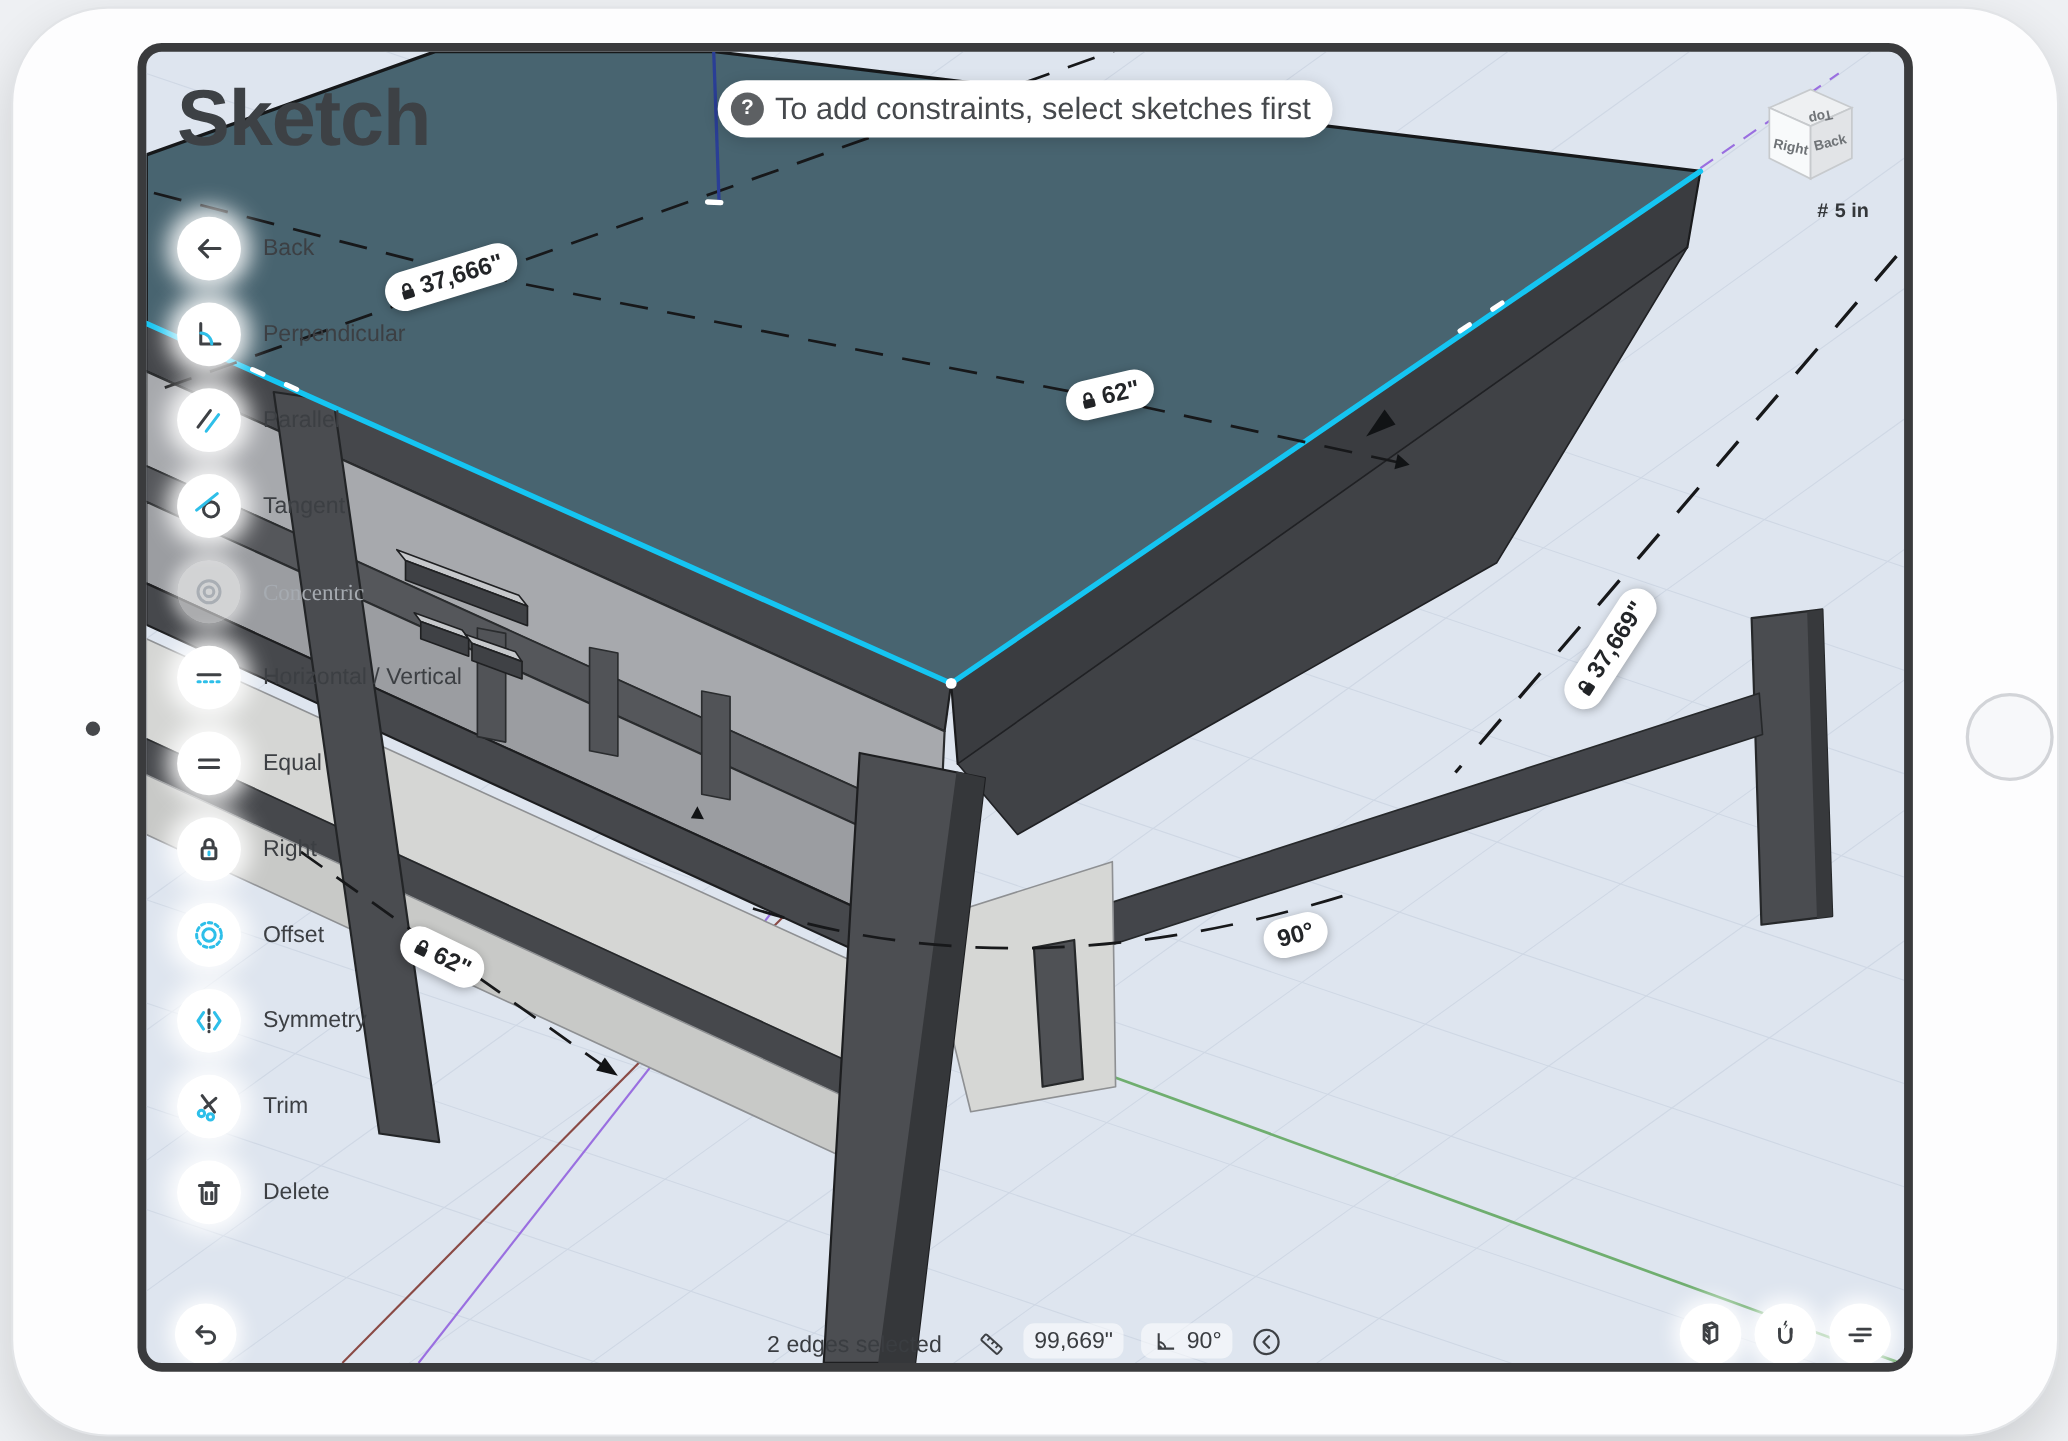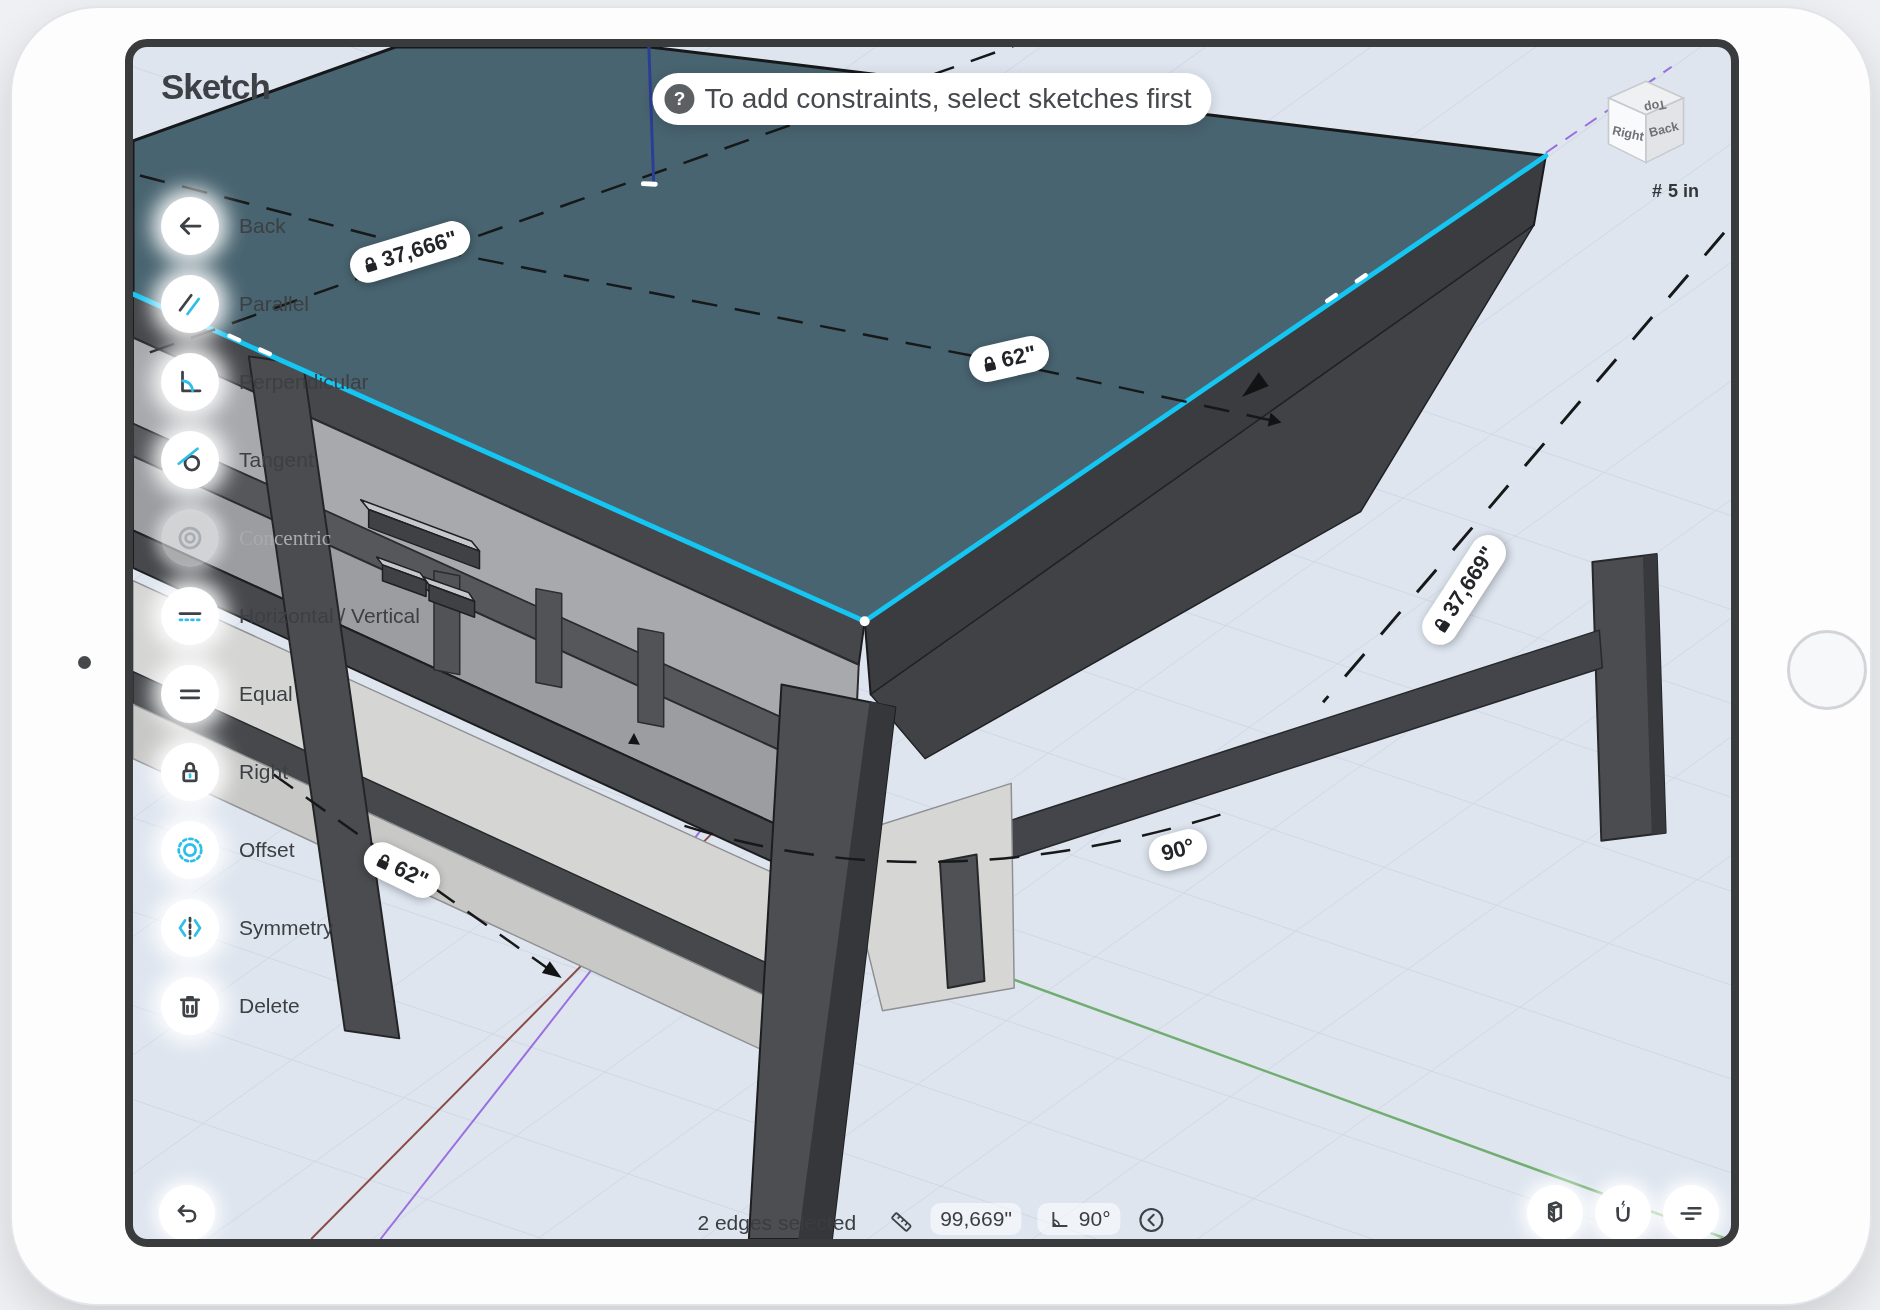--- a/index.html
+++ b/index.html
@@ -10,21 +10,21 @@
     border:2px solid #e2e4e7;border-radius:88px;box-shadow:0 18px 45px rgba(0,0,0,.14);}
   .camera-dot{position:absolute;left:66px;top:648px;width:13px;height:13px;border-radius:50%;background:#46484b;}
   .home-ring{position:absolute;left:1775px;top:622px;width:74px;height:74px;border-radius:50%;border:3px solid #d2d4d8;background:#f7f8fa;}
 
   
   .screen-frame{position:absolute;left:125px;top:39px;width:1598px;height:1192px;border:8px solid #3a3b3d;border-radius:22px;background:#dee5ef;overflow:hidden;}
   .screen{position:absolute;left:0;top:0;width:100%;height:100%;overflow:hidden;}
   .scene-svg{position:absolute;left:0;top:0;width:100%;height:100%;}
 
   
-  .app-title{position:absolute;left:28px;top:20px;font-size:35px;font-weight:bold;color:#3d4145;letter-spacing:-1px;}
+  .app-title{position:absolute;left:28px;top:20px;font-size:72px;font-weight:bold;color:#3d4145;letter-spacing:-1px;}
   .tooltip{position:absolute;left:50%;top:26px;transform:translateX(-50%);height:52px;background:#fff;border-radius:28px;
     display:flex;align-items:center;gap:10px;padding:0 20px 0 12px;box-shadow:0 3px 14px rgba(0,0,0,.16);white-space:nowrap;}
   .tooltip .q{width:30px;height:30px;border-radius:50%;background:#5d6063;color:#fff;font-size:19px;font-weight:bold;
     display:flex;align-items:center;justify-content:center;}
   .tooltip .txt{font-size:28px;color:#46494d;}
 
   
   .sidebar{position:absolute;left:28px;top:140px;}
   .sb-item{height:78px;display:flex;align-items:center;gap:20px;cursor:pointer;}
   .sb-circ{width:58px;height:58px;border-radius:50%;background:#fff;display:flex;align-items:center;justify-content:center;
@@ -219,35 +219,35 @@
             <svg width="30" height="30" viewBox="0 0 24 24">
               <path class="ic" d="M20 12 H6 M11 6 L5 12 L11 18"></path>
             </svg>
           </span>
       <span class="sb-label">Back</span>
     </div>
 
     <div class="sb-item">
       <span class="sb-circ">
             <svg width="30" height="30" viewBox="0 0 24 24">
+              <path class="ic" d="M6 4 V19 H20"></path>
+              <path class="ic cy" d="M6 11 A8 8 0 0 1 14 19"></path>
+            </svg>
+          </span>
+      <span class="sb-label">Perpendicular</span>
+    </div>
+
+    <div class="sb-item">
+      <span class="sb-circ">
+            <svg width="30" height="30" viewBox="0 0 24 24">
               <path class="ic" d="M4 17 L13 5"></path>
               <path class="ic cy" d="M10 20 L19 8"></path>
             </svg>
           </span>
       <span class="sb-label">Parallel</span>
-    </div>
-
-    <div class="sb-item">
-      <span class="sb-circ">
-            <svg width="30" height="30" viewBox="0 0 24 24">
-              <path class="ic" d="M6 4 V19 H20"></path>
-              <path class="ic cy" d="M6 11 A8 8 0 0 1 14 19"></path>
-            </svg>
-          </span>
-      <span class="sb-label">Perpendicular</span>
     </div>
 
     <div class="sb-item">
       <span class="sb-circ">
             <svg width="30" height="30" viewBox="0 0 24 24">
               <circle class="ic" cx="13.5" cy="14.5" r="5.5"></circle>
               <path class="ic cy" d="M3 15 L18 3"></path>
             </svg>
           </span>
       <span class="sb-label">Tangent</span>
@@ -306,20 +306,30 @@
     <div class="sb-item">
       <span class="sb-circ">
             <svg width="30" height="30" viewBox="0 0 24 24">
               <path class="ic cy" d="M8 6 L4 12 L8 18 M16 6 L20 12 L16 18"></path>
               <path class="ic" d="M12 4 V20" stroke-dasharray="2.6 2.6"></path>
             </svg>
           </span>
       <span class="sb-label">Symmetry</span>
     </div>
 
+    <div class="sb-item">
+      <span class="sb-circ">
+            <svg width="30" height="30" viewBox="0 0 24 24">
+              <path class="ic" d="M7 4 L16 16 M17 6 L9 13"></path>
+              <circle class="ic cy" cx="6.5" cy="17" r="2.3"></circle>
+              <circle class="ic cy" cx="13" cy="19.5" r="2.3"></circle>
+            </svg>
+          </span>
+      <span class="sb-label">Trim</span>
+    </div>
 
     <div class="sb-item">
       <span class="sb-circ">
             <svg width="30" height="30" viewBox="0 0 24 24">
               <path class="ic" d="M5 7 H19 M10 7 V5 H14 V7 M7 9 V18 a2 2 0 0 0 2 2 H15 a2 2 0 0 0 2 -2 V9 M10 12 V17 M14 12 V17"></path>
             </svg>
           </span>
       <span class="sb-label">Delete</span>
     </div>
   </div>

